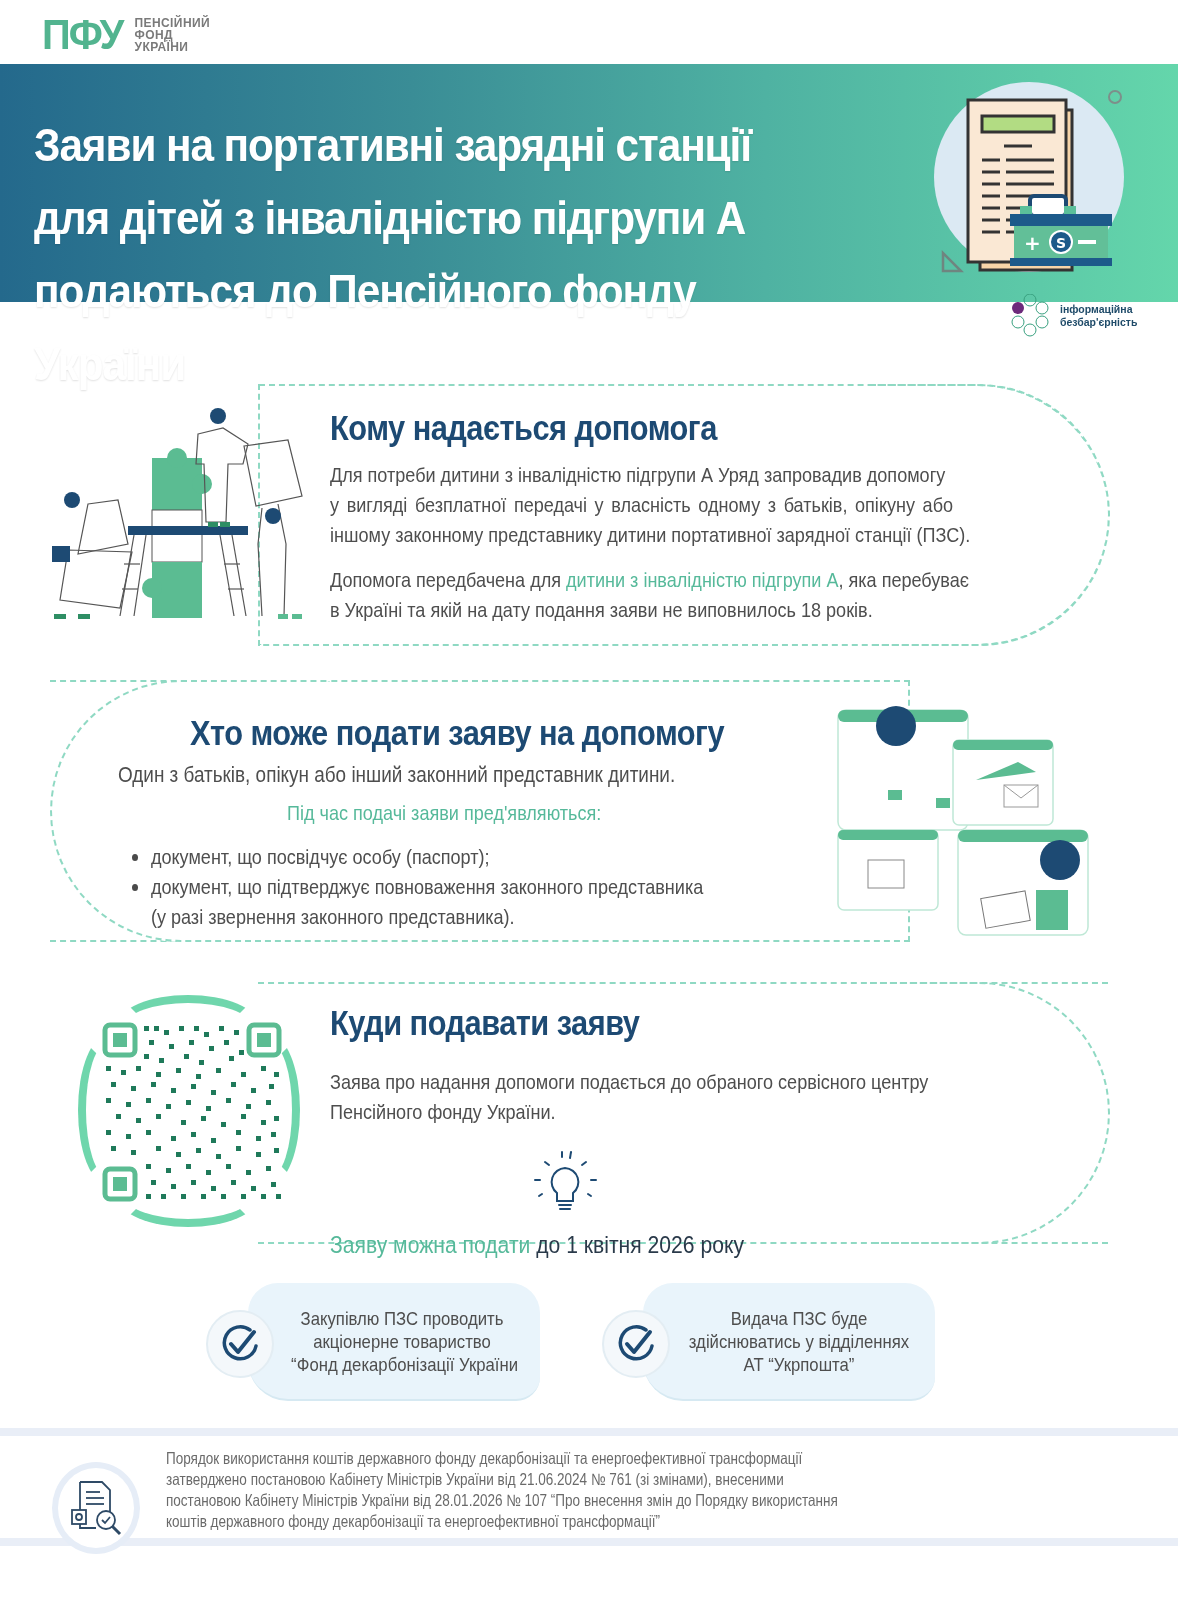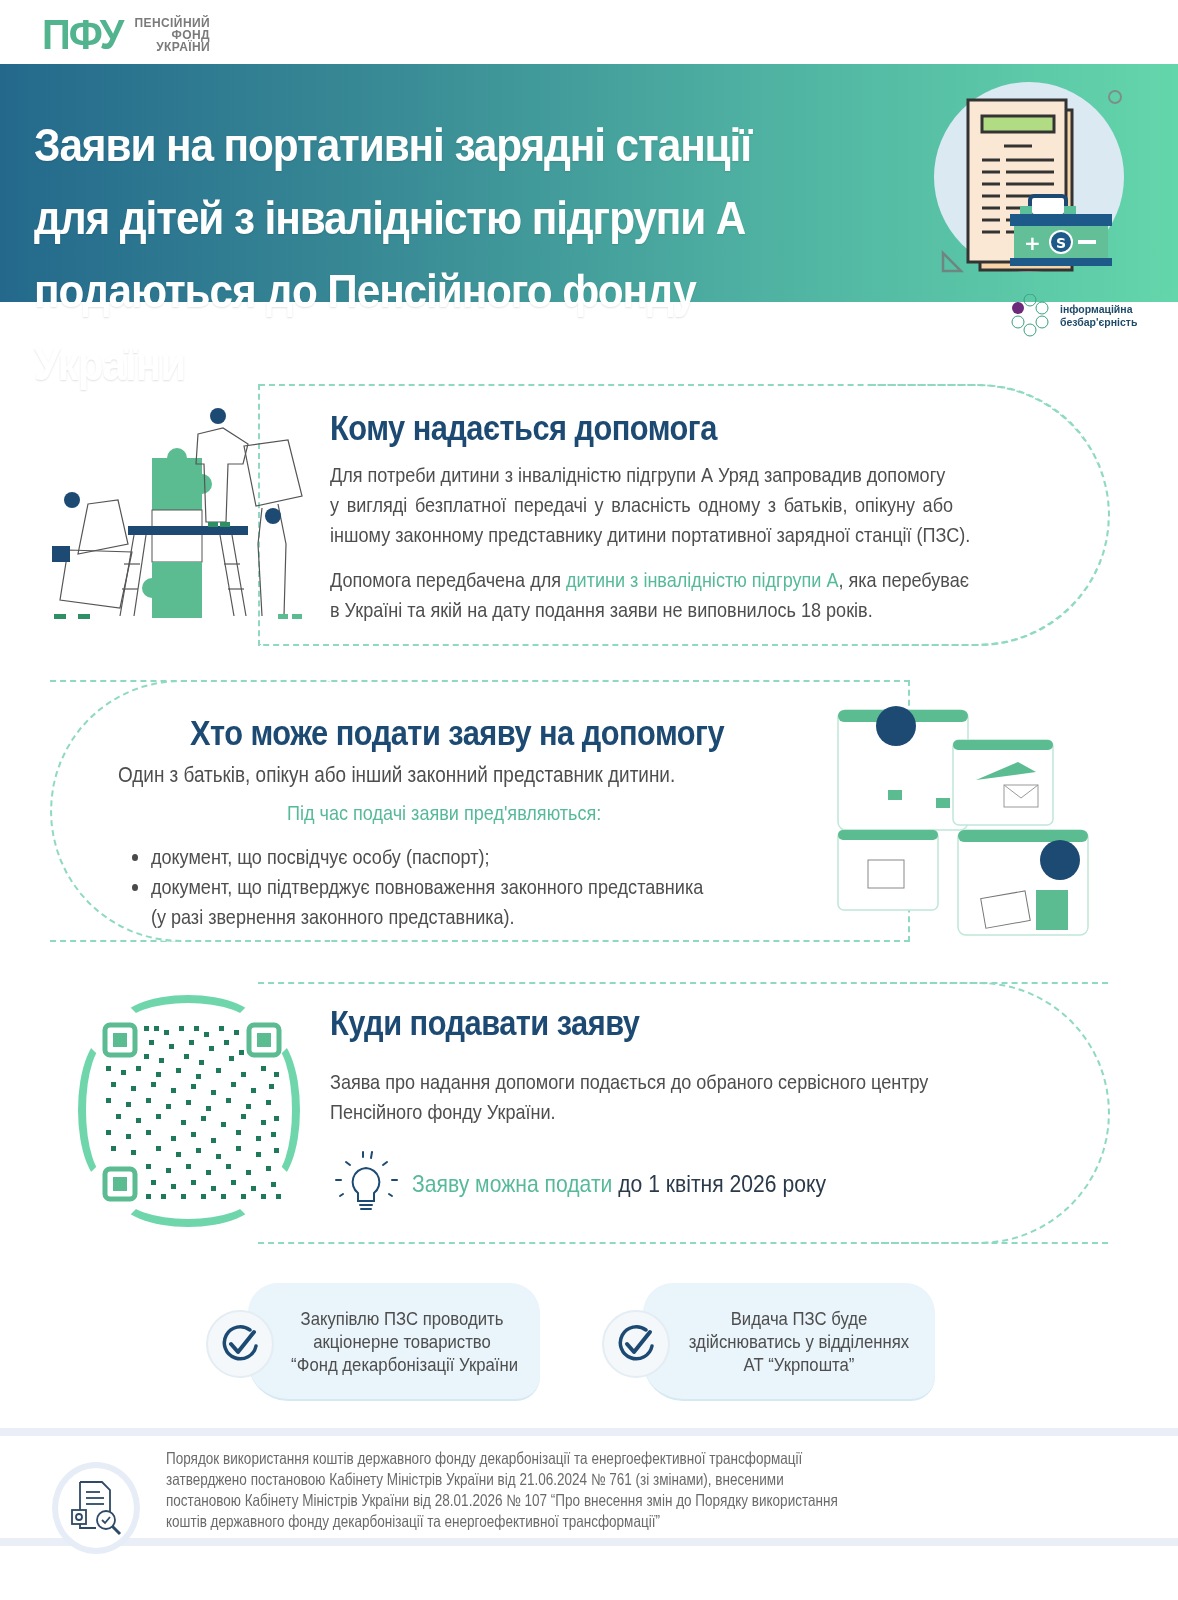--- a/index.html
+++ b/index.html
@@ -1,20 +1,20 @@
 <!DOCTYPE html>
 <html><head>
 <meta charset="utf-8">
 <style>
   * { box-sizing: border-box; margin: 0; padding: 0; }
   html, body { width: 1178px; height: 1600px; background: #ffffff; overflow: hidden; }
   body { position: relative; font-family: "Liberation Sans", "DejaVu Sans", sans-serif; color: #4a4a4a; }
 
   
-  .logo { position: absolute; left: 42px; top: 14px; display: flex; align-items: center; gap: 8px; text-align: right; }
+  .logo { position: absolute; left: 42px; top: 14px; display: flex; align-items: center; gap: 8px; }
   .logo-mark { font-family: "Liberation Sans", sans-serif; font-weight: 700; font-size: 42px; color: #52b48f; letter-spacing: -2px; line-height: 1; transform: scaleX(0.95); transform-origin: left; }
   .logo-text { font-size: 12px; font-weight: 700; color: #7a7a7a; line-height: 12px; letter-spacing: 0.4px; }
 
   
   .banner { position: absolute; left: 0; top: 64px; width: 1178px; height: 238px;
     background: linear-gradient(90deg, #24698c 0%, #3a8d96 35%, #4fb2a2 65%, #64d6ab 100%); }
   .banner-title { position: absolute; left: 34px; top: 44px; width: 900px; color: #ffffff;
     font-family: "Liberation Sans", sans-serif; font-weight: 700; font-size: 47px; line-height: 73px;
     letter-spacing: -1.2px; transform: scaleX(0.9); transform-origin: left top; text-shadow: 0 1px 2px rgba(0,0,0,0.12); }
   .banner-circle { position: absolute; left: 934px; top: 18px; width: 190px; height: 190px; border-radius: 50%; background: #dbe9f3; }
@@ -45,21 +45,21 @@
   .s2-lead { position: absolute; left: 287px; top: 798px; }
   .s2-list { position: absolute; left: 132px; top: 842px; list-style: none; }
   .s2-list li { position: relative; padding-left: 22px; }
   .s2-list li::before { content: ""; position: absolute; left: 0; top: 12px; width: 7px; height: 7px; border-radius: 50%; background: #4a4a4a; }
 
   
   .s3-frame { position: absolute; left: 258px; top: 982px; width: 850px; height: 262px; border: 2px dashed #8fd9c3; border-right: none; border-left: none; }
   .s3-arc { position: absolute; left: 870px; top: 982px; width: 240px; height: 262px; border: 2px dashed #8fd9c3; border-left: none; border-radius: 0 131px 131px 0; }
   .s3-title { position: absolute; left: 330px; top: 1003px; }
   .s3-p { position: absolute; left: 330px; top: 1067px; }
-  .s3-note { position: absolute; left: 330px; top: 1148px; display: flex; align-items: center; gap: 10px; }
+  .s3-note { position: absolute; left: 330px; top: 1148px; display: flex; align-items: center; gap: 10px; flex-direction: column; }
   .s3-note .p { font-size: 24px; transform: scaleX(0.88); }
 
   .qr-wrap { position: absolute; left: 78px; top: 995px; width: 222px; height: 232px; }
   .qr-arc { position: absolute; border-radius: 50%; border: 8px solid #6fd6ac; }
   .qr { position: absolute; left: 24px; top: 27px; }
 
   
   .card { position: absolute; height: 118px; background: #e9f4fb; border-radius: 30px 30px 24px 40px; border-bottom: 2px solid #d6e9f2; }
   .card-text { position: absolute; top: 24px; font-size: 19px; line-height: 23px; color: #4e4e4e; text-align: center; transform: scaleX(0.88); white-space: nowrap; }
   .check-circle { position: absolute; width: 68px; height: 68px; border-radius: 50%; background: #f4f8fb; border: 2px solid #e3edf3; display: flex; align-items: center; justify-content: center; }

